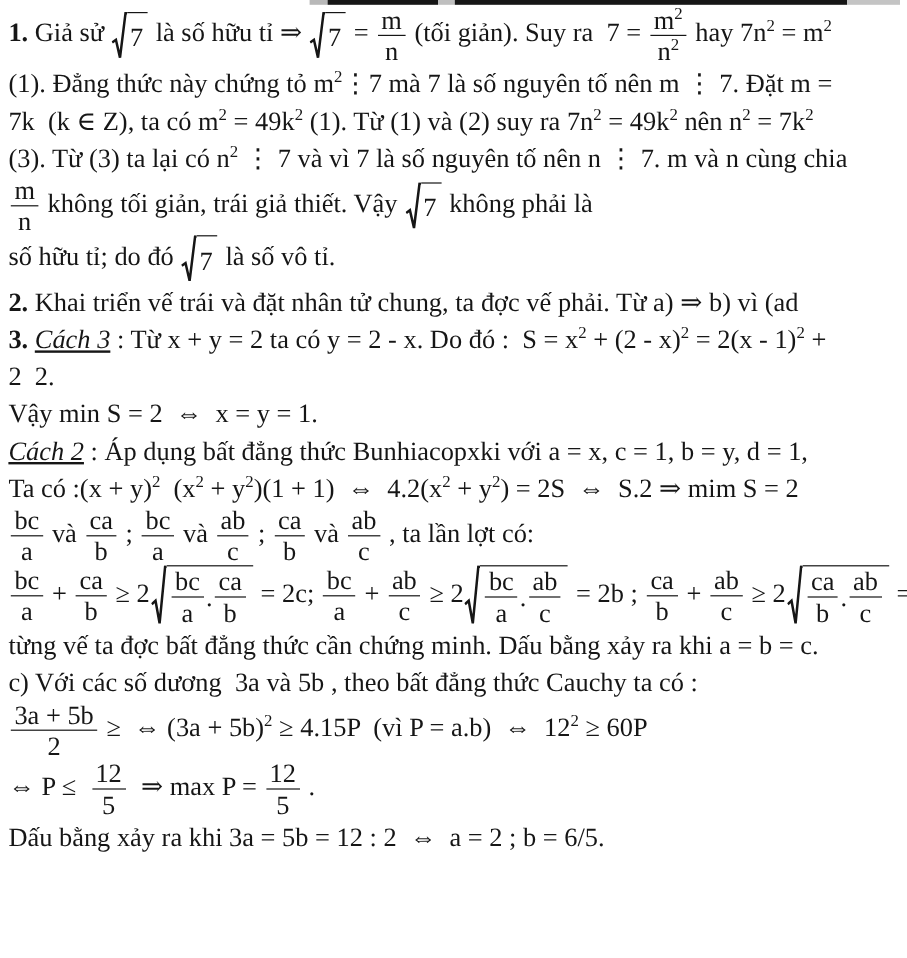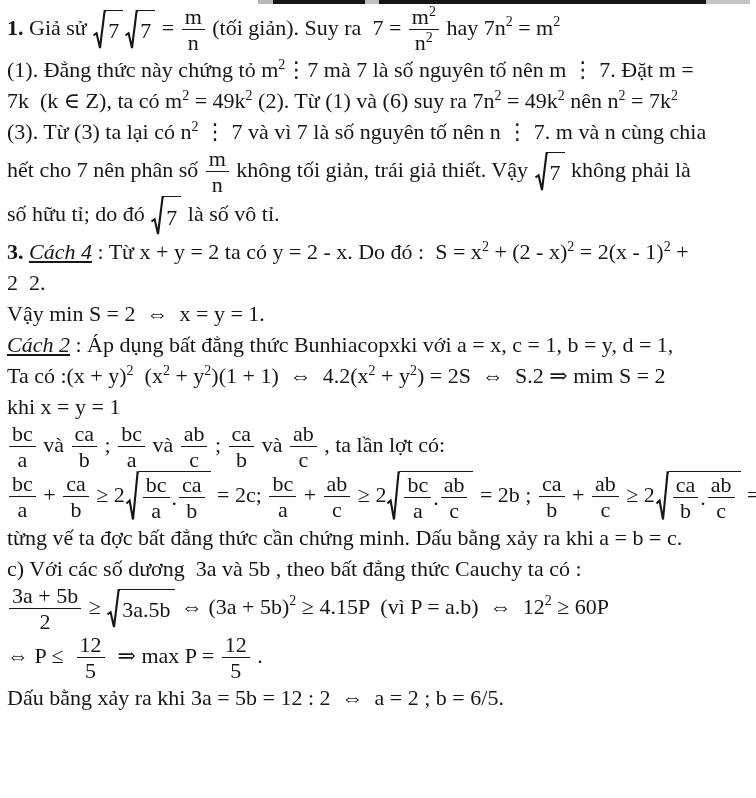--- a/index.html
+++ b/index.html
@@ -63,46 +63,44 @@
 <div id="crop-remnant">
     <div class="crop-bar" style="left: 258px; width: 15px; background: rgb(184, 184, 184);"></div>
     <div class="crop-bar" style="left: 273px; width: 92px; background: rgb(22, 22, 22);"></div>
     <div class="crop-bar" style="left: 365px; width: 14px; background: rgb(191, 191, 191);"></div>
     <div class="crop-bar" style="left: 379px; width: 327px; background: rgb(22, 22, 22);"></div>
     <div class="crop-bar" style="left: 706px; width: 44px; background: rgb(196, 196, 196);"></div>
   </div>
 <div id="doc">
     <div class="line"><span class="b">1.</span><span class="t"> Giả sử </span><span class="sqrt"><span class="rad"><svg viewBox="0 0 13 40" preserveAspectRatio="none">
             <path d="M0.5 25.5 L3.6 23.2 L7 38 L11.6 1 L13 1" fill="none" stroke="#161616" stroke-width="2.1" vector-effect="non-scaling-stroke"></path>
-          </svg></span><span class="sqrt-body"><span class="t">7</span></span></span><span class="sqrt"><span class="rad"><svg viewBox="0 0 13 40" preserveAspectRatio="none">
+          </svg></span><span class="sqrt-body"><span class="t">7</span></span></span><span class="t"> là số hữu tỉ ⇒ </span><span class="sqrt"><span class="rad"><svg viewBox="0 0 13 40" preserveAspectRatio="none">
             <path d="M0.5 25.5 L3.6 23.2 L7 38 L11.6 1 L13 1" fill="none" stroke="#161616" stroke-width="2.1" vector-effect="non-scaling-stroke"></path>
           </svg></span><span class="sqrt-body"><span class="t">7</span></span></span><span class="t"> = </span><span class="frac"><span class="num"><span>m</span></span><span class="den"><span>n</span></span></span><span class="t"> (tối giản). Suy ra  7 = </span><span class="frac"><span class="num"><span>m</span><sup class="sup">2</sup></span><span class="den"><span>n</span><sup class="sup">2</sup></span></span><span class="t"> hay 7n</span><sup class="sup">2</sup><span class="t"> = m</span><sup class="sup">2</sup></div>
     <div class="line"><span class="t">(1). Đẳng thức này chứng tỏ m</span><sup class="sup">2</sup><span class="t">⋮7 mà 7 là số nguyên tố nên m ⋮ 7. Đặt m =</span></div>
-    <div class="line"><span class="t">7k  (k ∈ Z), ta có m</span><sup class="sup">2</sup><span class="t"> = 49k</span><sup class="sup">2</sup><span class="t"> (2). Từ (1) và (6) suy ra 7n</span><sup class="sup">2</sup><span class="t"> = 49k</span><sup class="sup">2</sup><span class="t"> nên n</span><sup class="sup">2</sup><span class="t"> = 7k</span><sup class="sup">2</sup></div>
+    <div class="line"><span class="t">7k  (k ∈ Z), ta có m</span><sup class="sup">2</sup><span class="t"> = 49k</span><sup class="sup">2</sup><span class="t"> (1). Từ (1) và (2) suy ra 7n</span><sup class="sup">2</sup><span class="t"> = 49k</span><sup class="sup">2</sup><span class="t"> nên n</span><sup class="sup">2</sup><span class="t"> = 7k</span><sup class="sup">2</sup></div>
     <div class="line"><span class="t">(3). Từ (3) ta lại có n</span><sup class="sup">2</sup><span class="t"> ⋮ 7 và vì 7 là số nguyên tố nên n ⋮ 7. m và n cùng chia</span></div>
-    <div class="line"><span class="t">hết cho 7 nên phân số </span><span class="frac"><span class="num"><span>m</span></span><span class="den"><span>n</span></span></span><span class="t"> không tối giản, trái giả thiết. Vậy </span><span class="sqrt"><span class="rad"><svg viewBox="0 0 13 40" preserveAspectRatio="none">
+    <div class="line"><span class="frac"><span class="num"><span>m</span></span><span class="den"><span>n</span></span></span><span class="t"> không tối giản, trái giả thiết. Vậy </span><span class="sqrt"><span class="rad"><svg viewBox="0 0 13 40" preserveAspectRatio="none">
             <path d="M0.5 25.5 L3.6 23.2 L7 38 L11.6 1 L13 1" fill="none" stroke="#161616" stroke-width="2.1" vector-effect="non-scaling-stroke"></path>
           </svg></span><span class="sqrt-body"><span class="t">7</span></span></span><span class="t"> không phải là</span></div>
     <div class="line"><span class="t">số hữu tỉ; do đó </span><span class="sqrt"><span class="rad"><svg viewBox="0 0 13 40" preserveAspectRatio="none">
             <path d="M0.5 25.5 L3.6 23.2 L7 38 L11.6 1 L13 1" fill="none" stroke="#161616" stroke-width="2.1" vector-effect="non-scaling-stroke"></path>
           </svg></span><span class="sqrt-body"><span class="t">7</span></span></span><span class="t"> là số vô tỉ.</span></div>
-    <div class="line"><span class="b">3.</span><span class="t"> </span><span class="iu">Cách 4</span><span class="t"> : Từ x + y = 2 ta có y = 2 - x. Do đó :  S = x</span><sup class="sup">2</sup><span class="t"> + (2 - x)</span><sup class="sup">2</sup><span class="t"> = 2(x - 1)</span><sup class="sup">2</sup><span class="t"> +</span></div>
+    <div class="line"><span class="b">2.</span><span class="t"> Khai triển vế trái và đặt nhân tử chung, ta đợc vế phải. Từ a) ⇒ b) vì (ad</span></div>
+    <div class="line"><span class="b">3.</span><span class="t"> </span><span class="iu">Cách 3</span><span class="t"> : Từ x + y = 2 ta có y = 2 - x. Do đó :  S = x</span><sup class="sup">2</sup><span class="t"> + (2 - x)</span><sup class="sup">2</sup><span class="t"> = 2(x - 1)</span><sup class="sup">2</sup><span class="t"> +</span></div>
     <div class="line"><span class="t">2  2.</span></div>
     <div class="line"><span class="t">Vậy min S = 2  ⇔  x = y = 1.</span></div>
     <div class="line"><span class="iu">Cách 2</span><span class="t"> : Áp dụng bất đẳng thức Bunhiacopxki với a = x, c = 1, b = y, d = 1,</span></div>
     <div class="line"><span class="t">Ta có :(x + y)</span><sup class="sup">2</sup><span class="t">  (x</span><sup class="sup">2</sup><span class="t"> + y</span><sup class="sup">2</sup><span class="t">)(1 + 1)  ⇔  4.2(x</span><sup class="sup">2</sup><span class="t"> + y</span><sup class="sup">2</sup><span class="t">) = 2S  ⇔  S.2 ⇒ mim S = 2</span></div>
-    <div class="line"><span class="t">khi x = y = 1</span></div>
     <div class="line"><span class="frac"><span class="num"><span>bc</span></span><span class="den"><span>a</span></span></span><span class="t"> và </span><span class="frac"><span class="num"><span>ca</span></span><span class="den"><span>b</span></span></span><span class="t"> ; </span><span class="frac"><span class="num"><span>bc</span></span><span class="den"><span>a</span></span></span><span class="t"> và </span><span class="frac"><span class="num"><span>ab</span></span><span class="den"><span>c</span></span></span><span class="t"> ; </span><span class="frac"><span class="num"><span>ca</span></span><span class="den"><span>b</span></span></span><span class="t"> và </span><span class="frac"><span class="num"><span>ab</span></span><span class="den"><span>c</span></span></span><span class="t"> , ta lần lợt có:</span></div>
     <div class="line"><span class="frac"><span class="num"><span>bc</span></span><span class="den"><span>a</span></span></span><span class="t"> + </span><span class="frac"><span class="num"><span>ca</span></span><span class="den"><span>b</span></span></span><span class="t"> ≥ 2</span><span class="sqrt"><span class="rad"><svg viewBox="0 0 13 40" preserveAspectRatio="none">
             <path d="M0.5 25.5 L3.6 23.2 L7 38 L11.6 1 L13 1" fill="none" stroke="#161616" stroke-width="2.1" vector-effect="non-scaling-stroke"></path>
           </svg></span><span class="sqrt-body"><span class="frac"><span class="num"><span>bc</span></span><span class="den"><span>a</span></span></span><span class="t">.</span><span class="frac"><span class="num"><span>ca</span></span><span class="den"><span>b</span></span></span></span></span><span class="t"> = 2c; </span><span class="frac"><span class="num"><span>bc</span></span><span class="den"><span>a</span></span></span><span class="t"> + </span><span class="frac"><span class="num"><span>ab</span></span><span class="den"><span>c</span></span></span><span class="t"> ≥ 2</span><span class="sqrt"><span class="rad"><svg viewBox="0 0 13 40" preserveAspectRatio="none">
             <path d="M0.5 25.5 L3.6 23.2 L7 38 L11.6 1 L13 1" fill="none" stroke="#161616" stroke-width="2.1" vector-effect="non-scaling-stroke"></path>
           </svg></span><span class="sqrt-body"><span class="frac"><span class="num"><span>bc</span></span><span class="den"><span>a</span></span></span><span class="t">.</span><span class="frac"><span class="num"><span>ab</span></span><span class="den"><span>c</span></span></span></span></span><span class="t"> = 2b ; </span><span class="frac"><span class="num"><span>ca</span></span><span class="den"><span>b</span></span></span><span class="t"> + </span><span class="frac"><span class="num"><span>ab</span></span><span class="den"><span>c</span></span></span><span class="t"> ≥ 2</span><span class="sqrt"><span class="rad"><svg viewBox="0 0 13 40" preserveAspectRatio="none">
             <path d="M0.5 25.5 L3.6 23.2 L7 38 L11.6 1 L13 1" fill="none" stroke="#161616" stroke-width="2.1" vector-effect="non-scaling-stroke"></path>
           </svg></span><span class="sqrt-body"><span class="frac"><span class="num"><span>ca</span></span><span class="den"><span>b</span></span></span><span class="t">.</span><span class="frac"><span class="num"><span>ab</span></span><span class="den"><span>c</span></span></span></span></span><span class="t"> = 2a  cộng</span></div>
     <div class="line"><span class="t">từng vế ta đợc bất đẳng thức cần chứng minh. Dấu bằng xảy ra khi a = b = c.</span></div>
     <div class="line"><span class="t">c) Với các số dương  3a và 5b , theo bất đẳng thức Cauchy ta có :</span></div>
-    <div class="line"><span class="frac"><span class="num"><span>3a + 5b</span></span><span class="den"><span>2</span></span></span><span class="t"> ≥ </span><span class="sqrt"><span class="rad"><svg viewBox="0 0 13 40" preserveAspectRatio="none">
-            <path d="M0.5 25.5 L3.6 23.2 L7 38 L11.6 1 L13 1" fill="none" stroke="#161616" stroke-width="2.1" vector-effect="non-scaling-stroke"></path>
-          </svg></span><span class="sqrt-body"><span class="t">3a.5b</span></span></span><span class="t"> ⇔ (3a + 5b)</span><sup class="sup">2</sup><span class="t"> ≥ 4.15P  (vì P = a.b)  ⇔  12</span><sup class="sup">2</sup><span class="t"> ≥ 60P</span></div>
+    <div class="line"><span class="frac"><span class="num"><span>3a + 5b</span></span><span class="den"><span>2</span></span></span><span class="t"> ≥ </span><span class="t"> ⇔ (3a + 5b)</span><sup class="sup">2</sup><span class="t"> ≥ 4.15P  (vì P = a.b)  ⇔  12</span><sup class="sup">2</sup><span class="t"> ≥ 60P</span></div>
     <div class="line"><span class="t">⇔ P ≤  </span><span class="frac"><span class="num"><span>12</span></span><span class="den"><span>5</span></span></span><span class="t">  ⇒ max P = </span><span class="frac"><span class="num"><span>12</span></span><span class="den"><span>5</span></span></span><span class="t"> .</span></div>
     <div class="line"><span class="t">Dấu bằng xảy ra khi 3a = 5b = 12 : 2  ⇔  a = 2 ; b = 6/5.</span></div>
   </div>
 
 </body></html>

